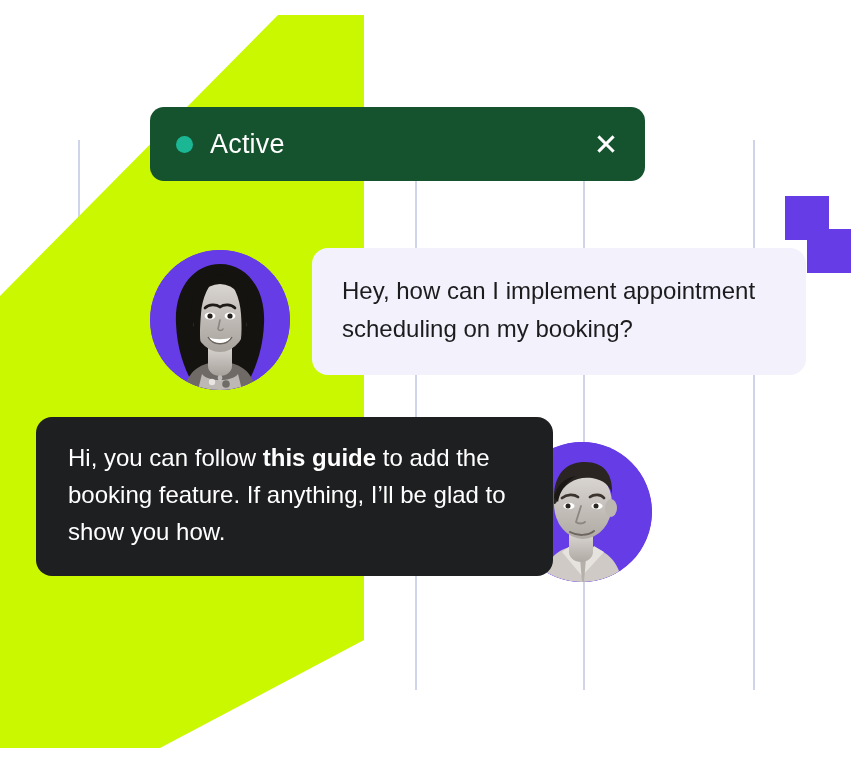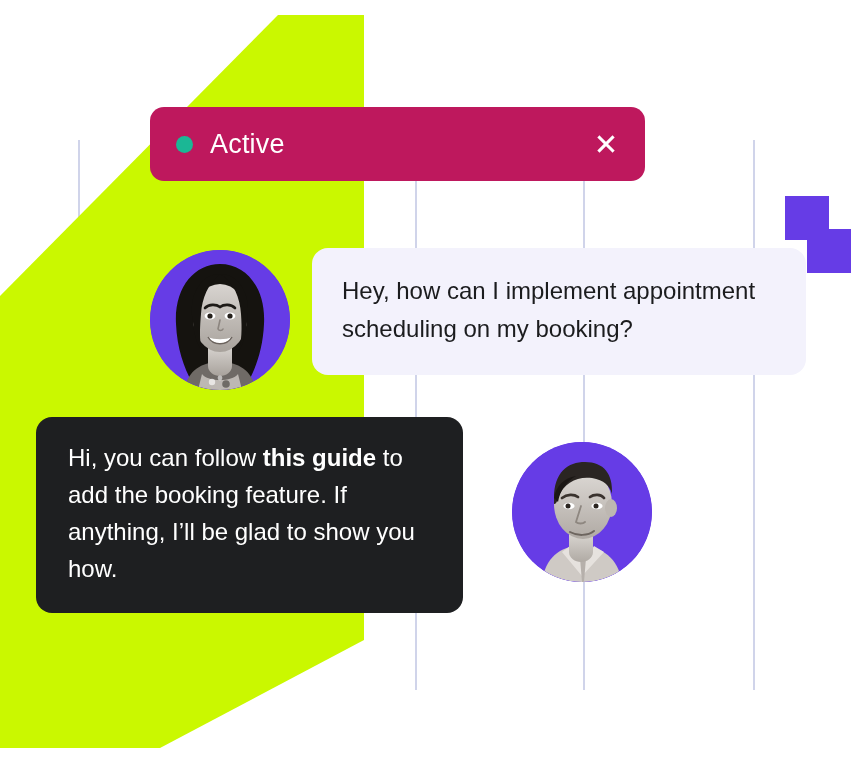--- a/index.html
+++ b/index.html
@@ -67,21 +67,21 @@
   .sq-a { left: 785px; top: 196px; }
   .sq-b { left: 807px; top: 229px; }
 
   
   .status-card {
     position: absolute;
     left: 150px;
     top: 107px;
     width: 495px;
     height: 74px;
-    background: #be185d;
+    background: #14532d;
     border-radius: 14px;
     z-index: 10;
     display: flex;
     align-items: center;
     padding: 0 24px 0 26px;
     box-sizing: border-box;
   }
   .status-dot {
     width: 17px;
     height: 17px;
@@ -134,21 +134,21 @@
     background: #f3f2fc;
     border-radius: 16px;
     padding: 24px 30px 27px 30px;
     color: #1b1c1e;
     font-size: 24px;
     line-height: 38px;
   }
   .bubble-out {
     left: 36px;
     top: 417px;
-    width: 427px;
+    width: 517px;
     background: #1e1f21;
     border-radius: 16px;
     padding: 22px 32px 26px 32px;
     color: #ffffff;
     font-size: 24px;
     line-height: 37px;
   }
   .bubble-out b { font-weight: 700; }
 </style>
 </head>

